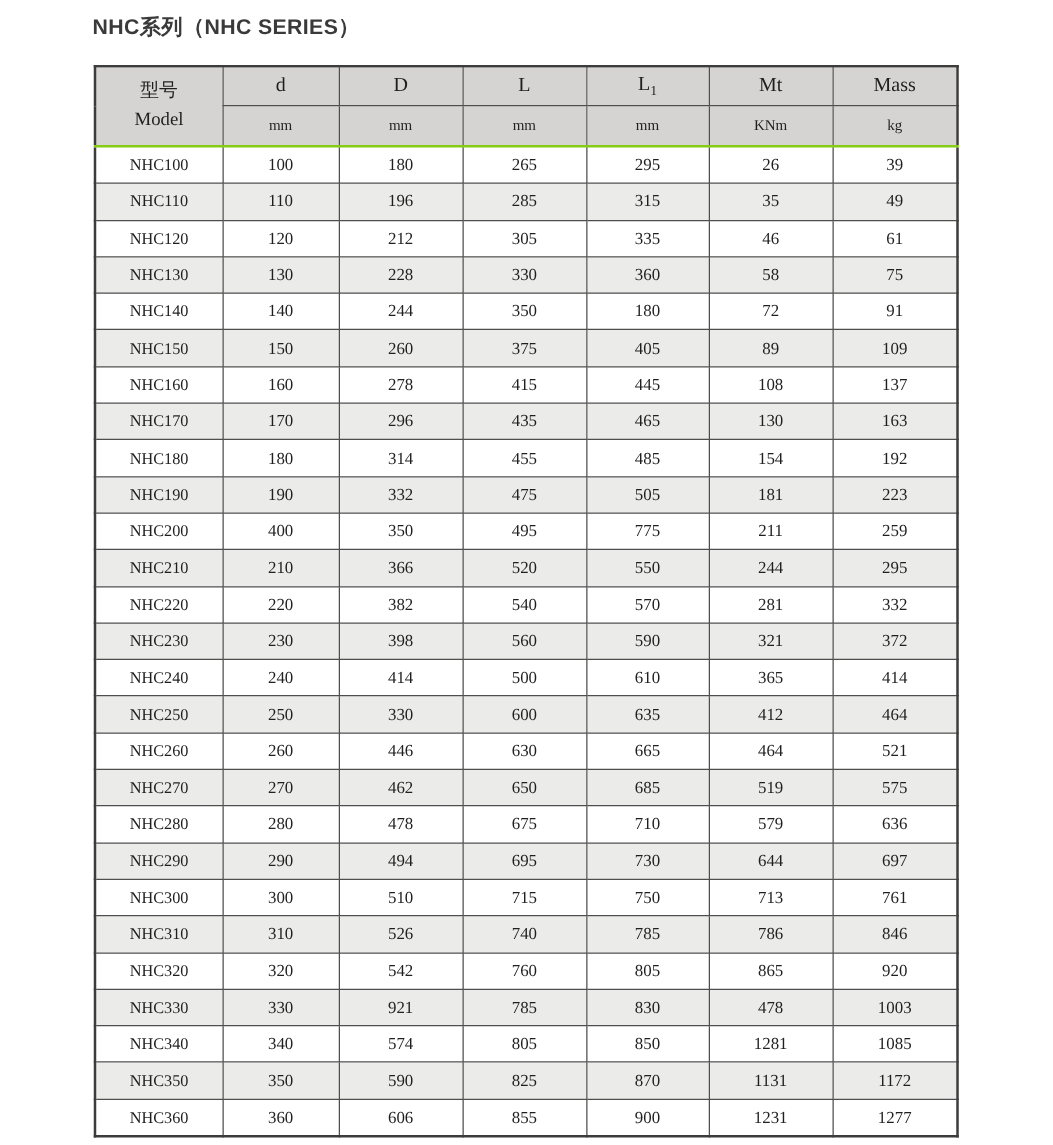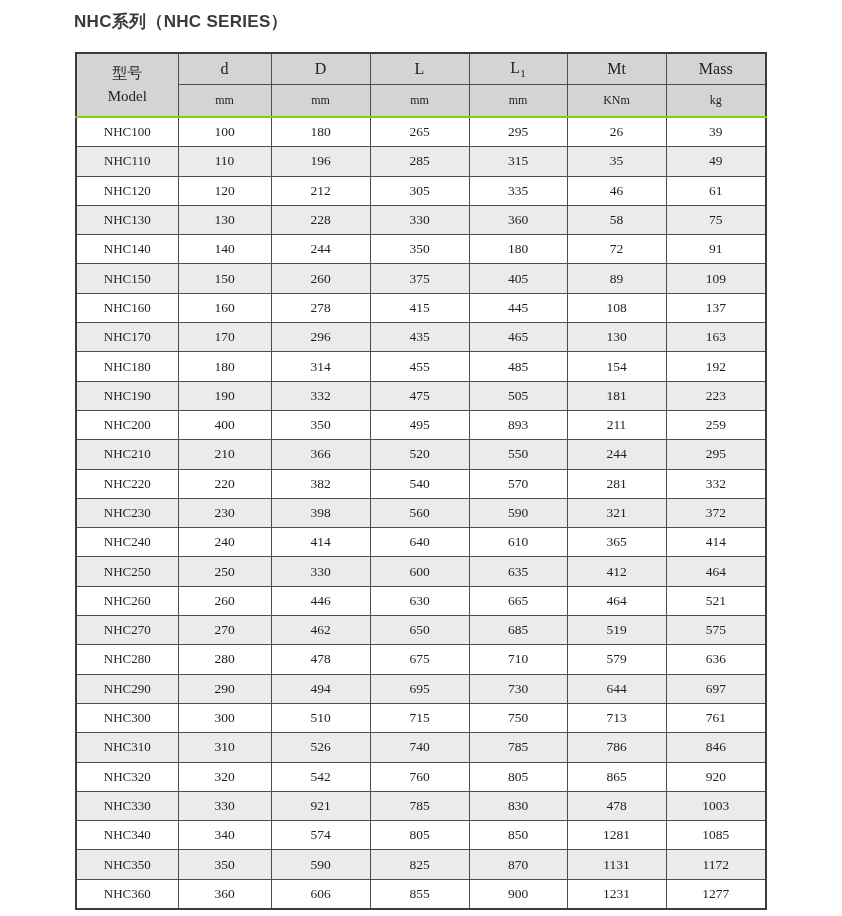--- a/index.html
+++ b/index.html
@@ -209,21 +209,21 @@
           <td>475</td>
           <td>505</td>
           <td>181</td>
           <td>223</td>
         </tr>
         <tr>
           <td class="model-cell">NHC200</td>
           <td>400</td>
           <td>350</td>
           <td>495</td>
-          <td>893</td>
+          <td>775</td>
           <td>211</td>
           <td>259</td>
         </tr>
         <tr>
           <td class="model-cell">NHC210</td>
           <td>210</td>
           <td>366</td>
           <td>520</td>
           <td>550</td>
           <td>244</td>
@@ -244,21 +244,21 @@
           <td>398</td>
           <td>560</td>
           <td>590</td>
           <td>321</td>
           <td>372</td>
         </tr>
         <tr>
           <td class="model-cell">NHC240</td>
           <td>240</td>
           <td>414</td>
-          <td>640</td>
+          <td>500</td>
           <td>610</td>
           <td>365</td>
           <td>414</td>
         </tr>
         <tr>
           <td class="model-cell">NHC250</td>
           <td>250</td>
           <td>330</td>
           <td>600</td>
           <td>635</td>

